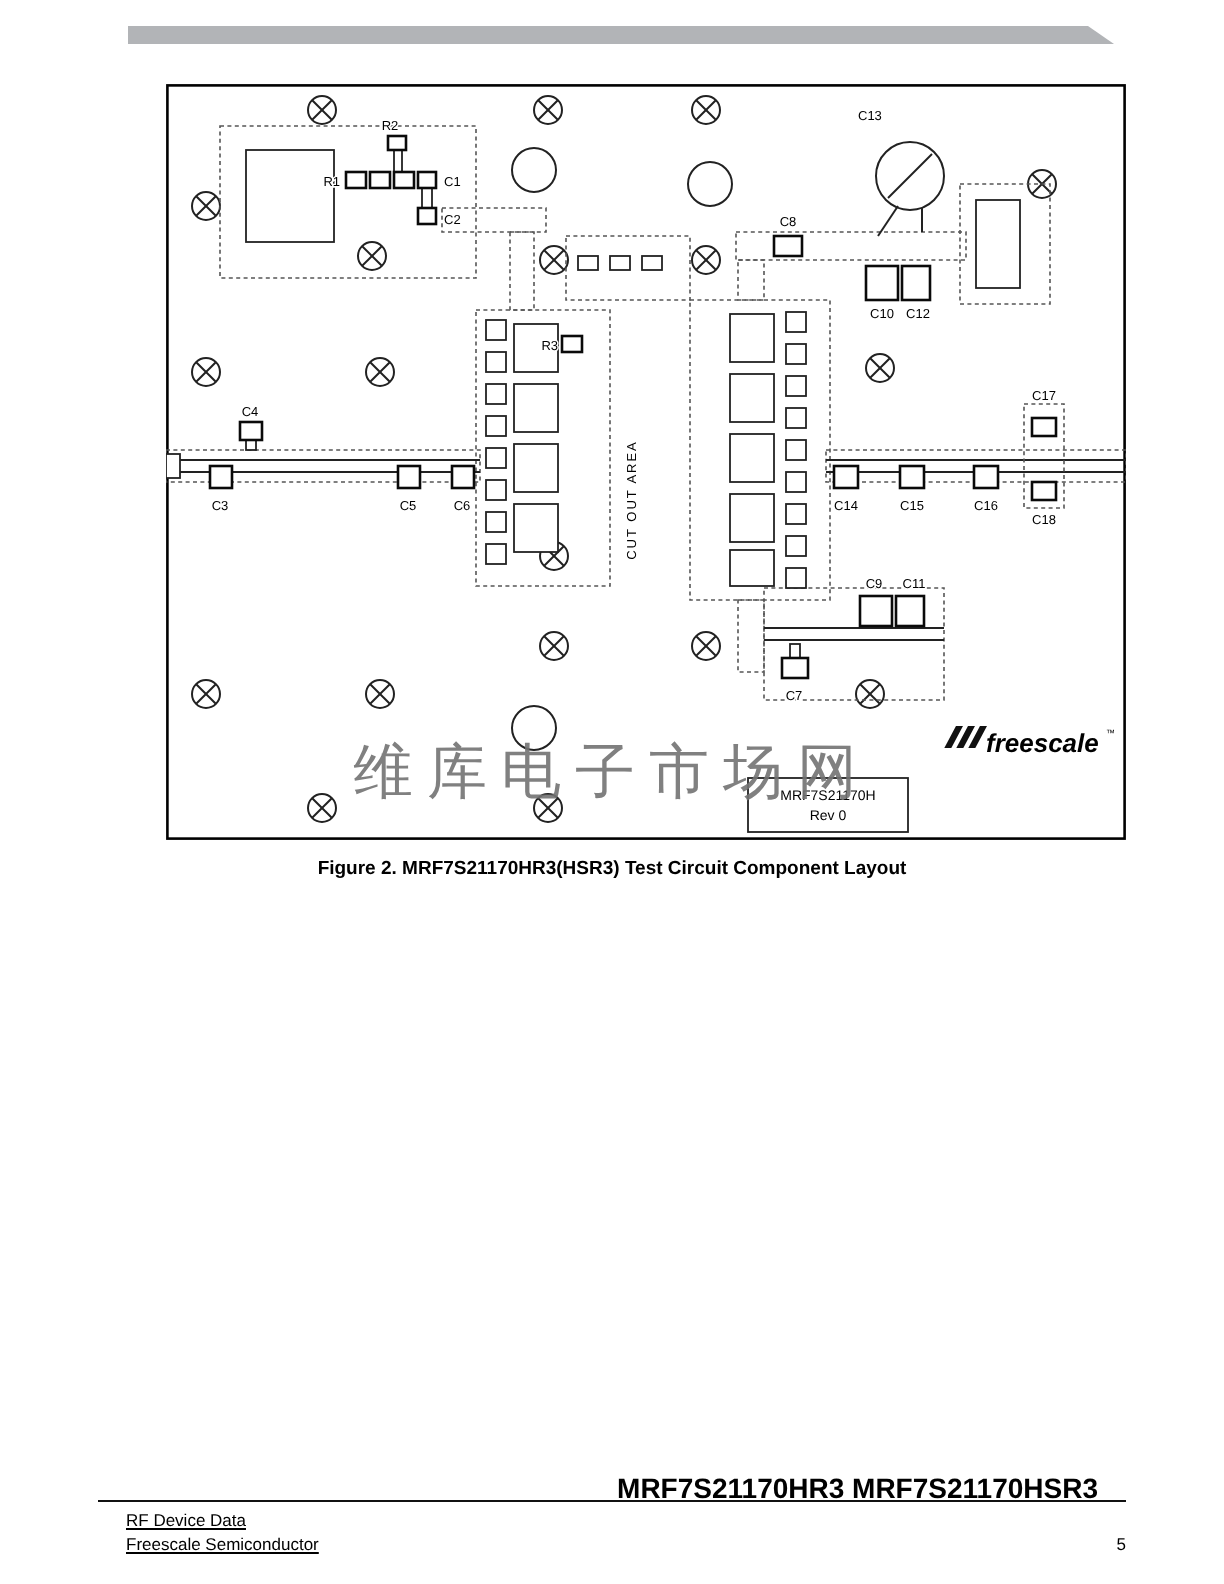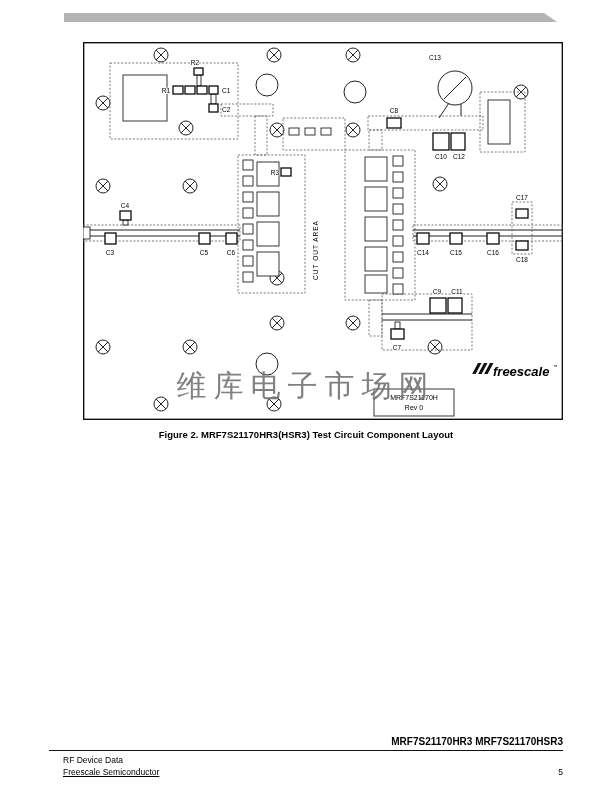--- a/index.html
+++ b/index.html
@@ -16,23 +16,23 @@
   svg.board .hole circle, svg.board .hole line{stroke:#222;stroke-width:1;fill:none;}
   svg.board text{font-family:"Liberation Sans",sans-serif;font-size:6.5px;fill:#000;
                  paint-order:stroke fill;stroke:#fff;stroke-width:1.4px;}
   svg.board text.big{font-size:7px;}
   svg.board text.logo-t{font-size:13px;font-style:italic;font-weight:bold;stroke-width:0;}
   svg.board text.tm{font-size:4.5px;stroke-width:0;}
   .watermark{position:absolute;left:0;top:366px;width:612px;text-align:center;
              font-size:30px;letter-spacing:7px;color:#737373;opacity:.9;pointer-events:none;}
   .caption{position:absolute;left:0;top:429px;width:612px;text-align:center;
            font-size:9.5px;font-weight:bold;}
-  .footer-part{position:absolute;right:49px;top:736px;font-size:10px;font-weight:bold;}
+  .footer-part{position:absolute;right:63px;top:736px;font-size:14px;font-weight:bold;}
   .footer-rule{position:absolute;left:49px;top:750px;width:514px;height:1.2px;background:#111;}
-  .footer-left1{position:absolute;left:63px;top:755px;font-size:8.5px;}
+  .footer-left1{position:absolute;left:63px;top:755px;font-size:8.5px;text-decoration:underline;}
   .footer-left2{position:absolute;left:63px;top:767px;font-size:8.5px;text-decoration:underline;}
   .footer-page{position:absolute;right:49px;top:767px;font-size:8.5px;}
 </style>
 </head>
 <body>
 
 <div class="page">
 
   <div class="banner"></div>
 

